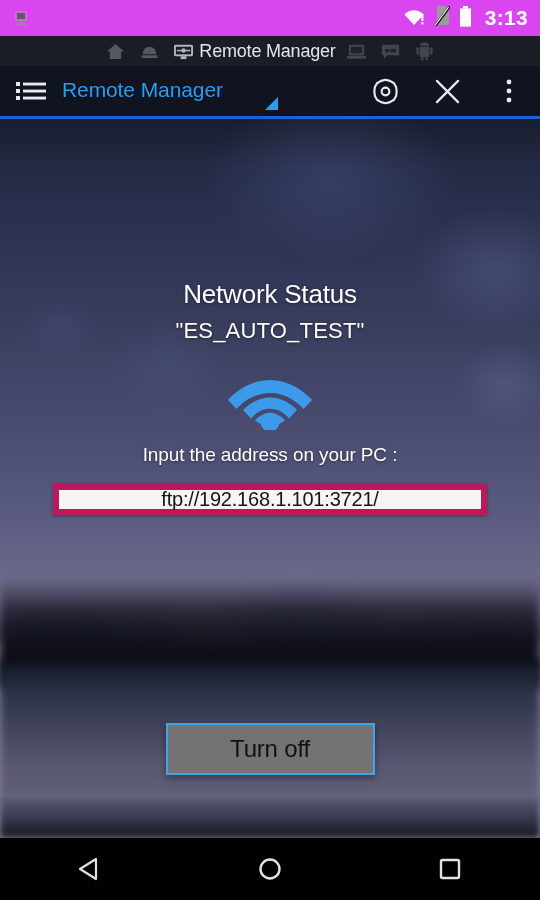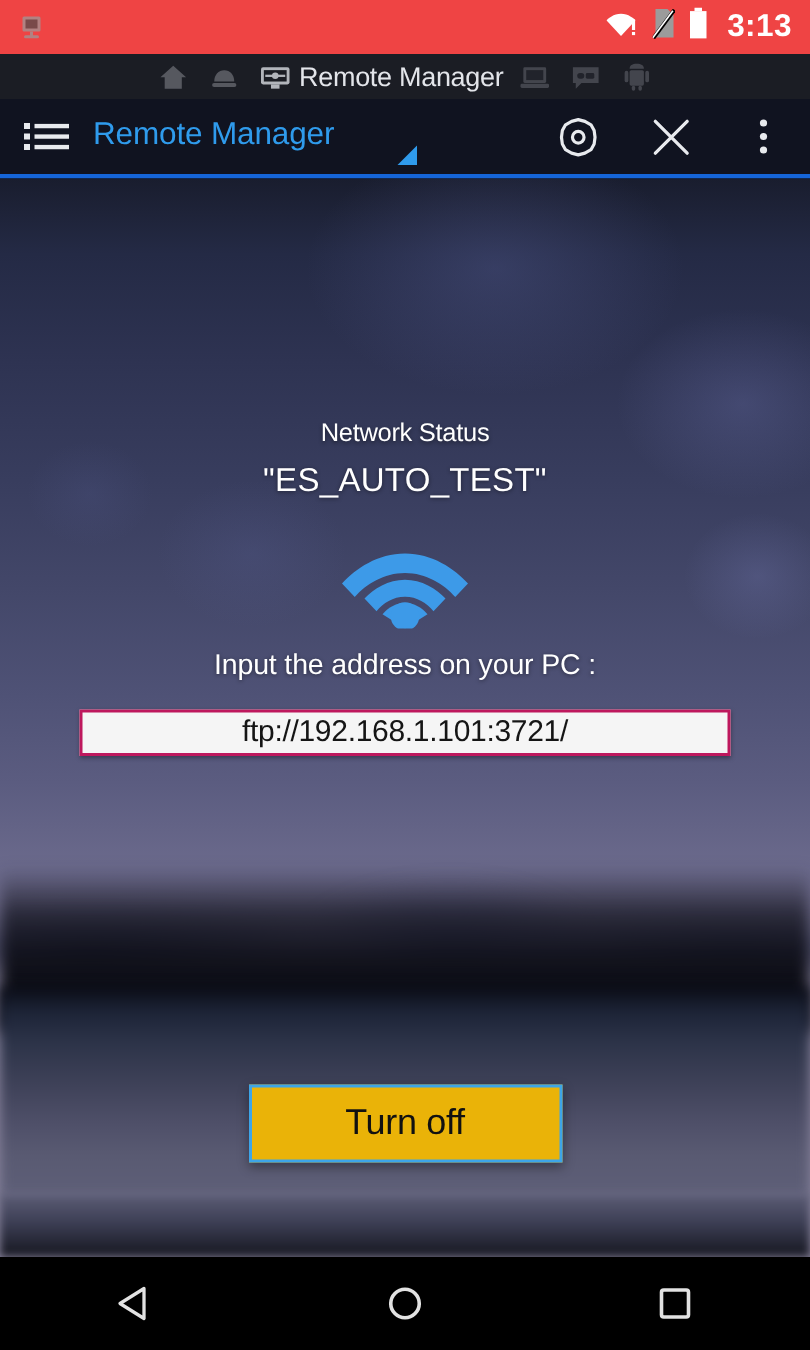--- a/index.html
+++ b/index.html
@@ -8,21 +8,21 @@
     font-family:"Liberation Sans", sans-serif;
     background:#000;
     overflow:hidden;
     -webkit-font-smoothing:antialiased;
   }
   #screen { position:relative; width:540px; height:900px; overflow:hidden; }
 
   
   .statusbar {
     position:absolute; top:0; left:0; width:540px; height:36px;
-    background:#ef4444; display:flex; align-items:center;
+    background:#d946ef; display:flex; align-items:center;
     padding:0 12px;
   }
   .sb-left { display:flex; align-items:center; gap:8px; flex:1; }
   .sb-right { display:flex; align-items:center; gap:9px; }
   .sb-clock {
     color:#ffffff; font-size:21px; font-weight:bold;
     letter-spacing:0.3px; margin-left:4px;
   }
   .cast-ico { width:18px; height:18px; position:relative; opacity:.72; }
 
@@ -132,52 +132,52 @@
     filter:blur(3px);
   }
 
   
   .content {
     position:absolute; top:119px; left:0; width:540px; height:719px;
     display:flex; flex-direction:column; align-items:center;
   }
   .net-status {
     margin-top:160px;
-    color:#ffffff; font-size:17px; letter-spacing:-0.2px;
+    color:#ffffff; font-size:26px; letter-spacing:-0.2px;
     text-shadow:0 1px 3px rgba(0,0,0,.45);
   }
   .net-ssid {
     margin-top:8px;
     color:#ffffff; font-size:22px; letter-spacing:0.2px;
     text-shadow:0 1px 3px rgba(0,0,0,.45);
   }
   .wifi-wrap { margin-top:22px; width:92px; height:64px; position:relative; }
   .hint {
     margin-top:14px;
     color:#ffffff; font-size:19px; letter-spacing:-0.1px;
     text-shadow:0 1px 3px rgba(0,0,0,.45);
   }
   .addr-box {
     margin-top:18px;
     width:434px; height:31px;
     background:#f5f5f5;
-    border:2px solid #be185d;
+    border:6px solid #be185d;
     display:flex; align-items:center; justify-content:center;
     box-shadow:0 1px 3px rgba(0,0,0,.35);
   }
   .addr-text {
     color:#151515; font-size:20px; letter-spacing:-0.2px;
   }
   .turnoff-wrap {
     position:absolute; top:604px; left:0; width:540px;
     display:flex; justify-content:center;
   }
   .turnoff {
     width:209px; height:52px;
-    background:#eab308;
+    background:#737373;
     border:2px solid #3da5e8;
     display:flex; align-items:center; justify-content:center;
     box-shadow:0 3px 7px rgba(0,0,0,.38);
   }
   .turnoff-label {
     color:#111111; font-size:24px; letter-spacing:-0.2px;
   }
 
   
   .navbar {

